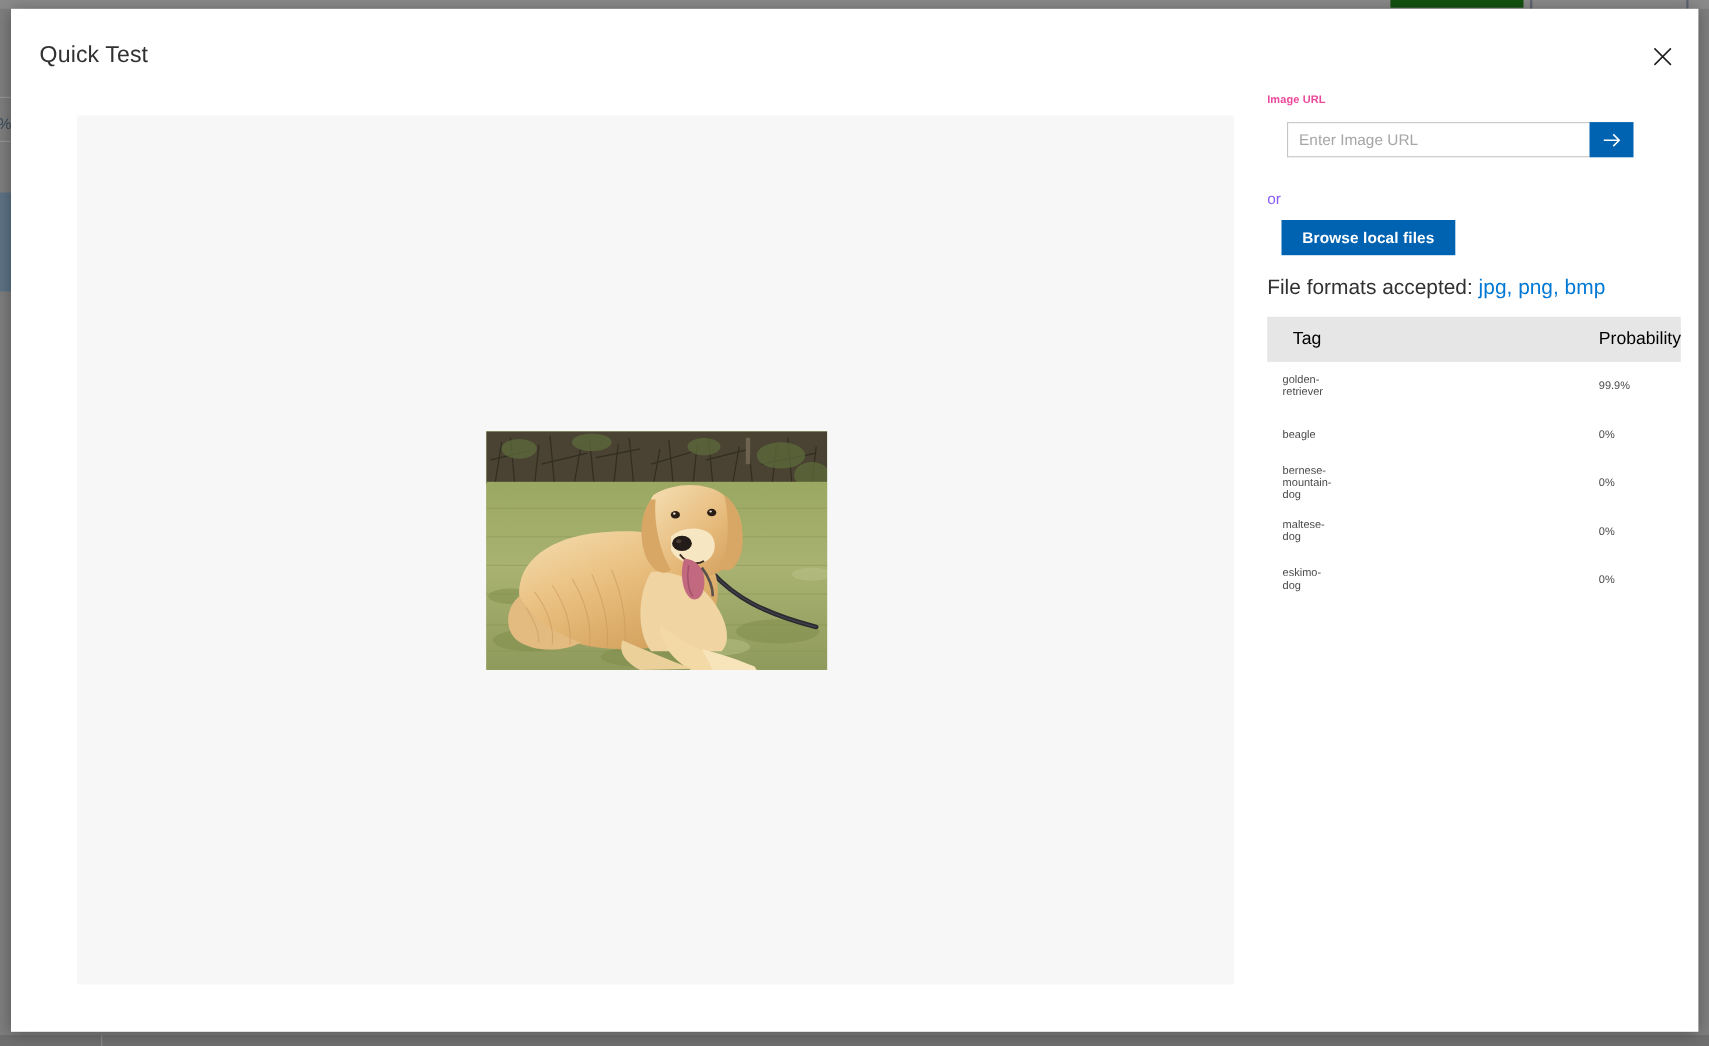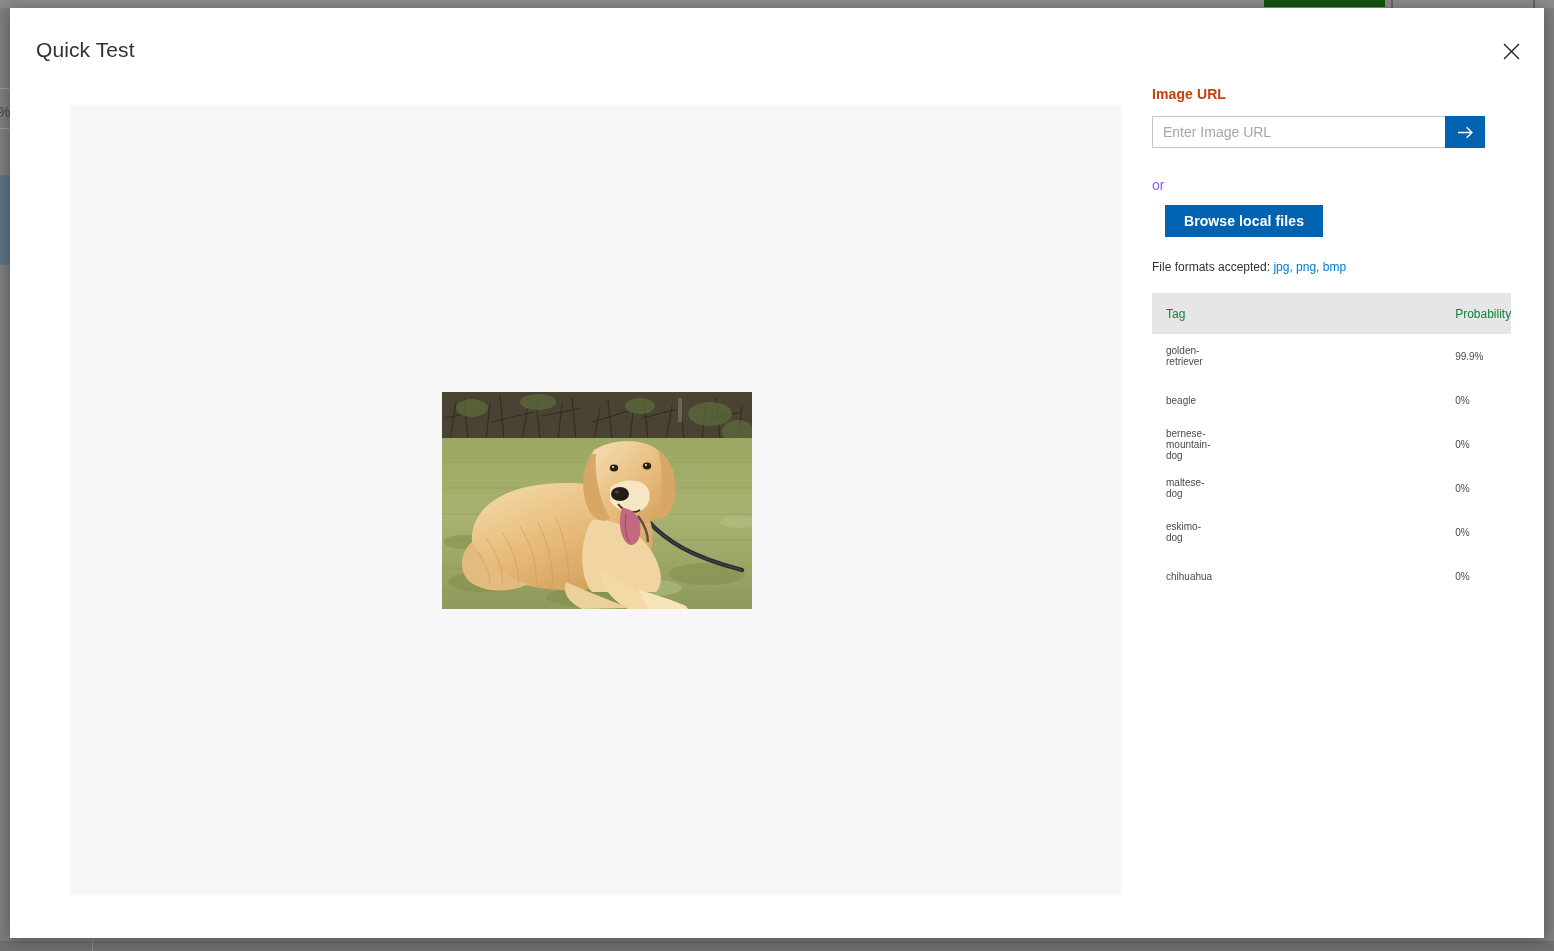--- a/index.html
+++ b/index.html
@@ -141,22 +141,22 @@
 
   
   .side-panel {
     position: absolute;
     left: 1142px;
     top: 78px;
     width: 350px;
   }
 
   .field-label {
-    font-size: 14px;
-    color: #c2410c;
+    font-size: 10px;
+    color: #ec4899;
     font-weight: 600;
     letter-spacing: 0.1px;
   }
 
   .url-row {
     display: flex;
     margin-top: 14px;
     width: 333px;
     height: 32px;
   }
@@ -164,20 +164,21 @@
     flex: 1;
     border: 1px solid #c8c6c4;
     border-right: none;
     padding: 0 10px;
     font-size: 14px;
     font-family: "Liberation Sans", sans-serif;
     color: #323130;
     background: #fff;
     outline: none;
     height: 32px;
+    margin-left: 18px;
   }
   .url-input::placeholder { color: #a6a6a6; }
 
   .url-go {
     width: 40px;
     height: 32px;
     background: #0063b1;
     border: none;
     color: #fff;
     display: flex;
@@ -202,45 +203,45 @@
     font-size: 14px;
     font-family: "Liberation Sans", sans-serif;
     font-weight: 600;
     cursor: pointer;
     letter-spacing: 0.1px;
     margin-left: 13px;
   }
 
   .file-notes {
     margin-top: 20px;
-    font-size: 12px;
+    font-size: 19px;
     color: #323130;
     line-height: 20px;
   }
   .file-notes .accent { color: #0078d4; }
 
   .predictions-title {
     margin-top: 46px;
     font-size: 18.5px;
     color: #605e5c;
     font-weight: 400;
     letter-spacing: 0.1px;
   }
 
   .pred-table {
     margin-top: 16px;
     width: 334px;
     border-collapse: collapse;
   }
   .pred-table thead th {
     background: #e6e6e6;
-    text-align: left;
+    text-align: center;
     font-weight: 400;
-    font-size: 12px;
-    color: #15803d;
+    font-size: 16px;
+    color: #000000;
     height: 41px;
     padding: 0 0 0 14px;
   }
   .pred-table thead th.col-prob { padding-left: 243px; }
   .pred-table tbody td {
     font-size: 10px;
     color: #4a4a4a;
     height: 44px;
     padding: 0 0 0 14px;
     vertical-align: middle;
@@ -425,21 +426,17 @@
             <td class="cell-prob">0%</td>
           </tr>
           <tr>
             <td class="cell-tag">maltese-dog</td>
             <td class="cell-prob">0%</td>
           </tr>
           <tr>
             <td class="cell-tag">eskimo-dog</td>
             <td class="cell-prob">0%</td>
           </tr>
-          <tr>
-            <td class="cell-tag">chihuahua</td>
-            <td class="cell-prob">0%</td>
-          </tr>
         </tbody>
     </table>
 
   </div>
 </div>
 
 </body></html>

